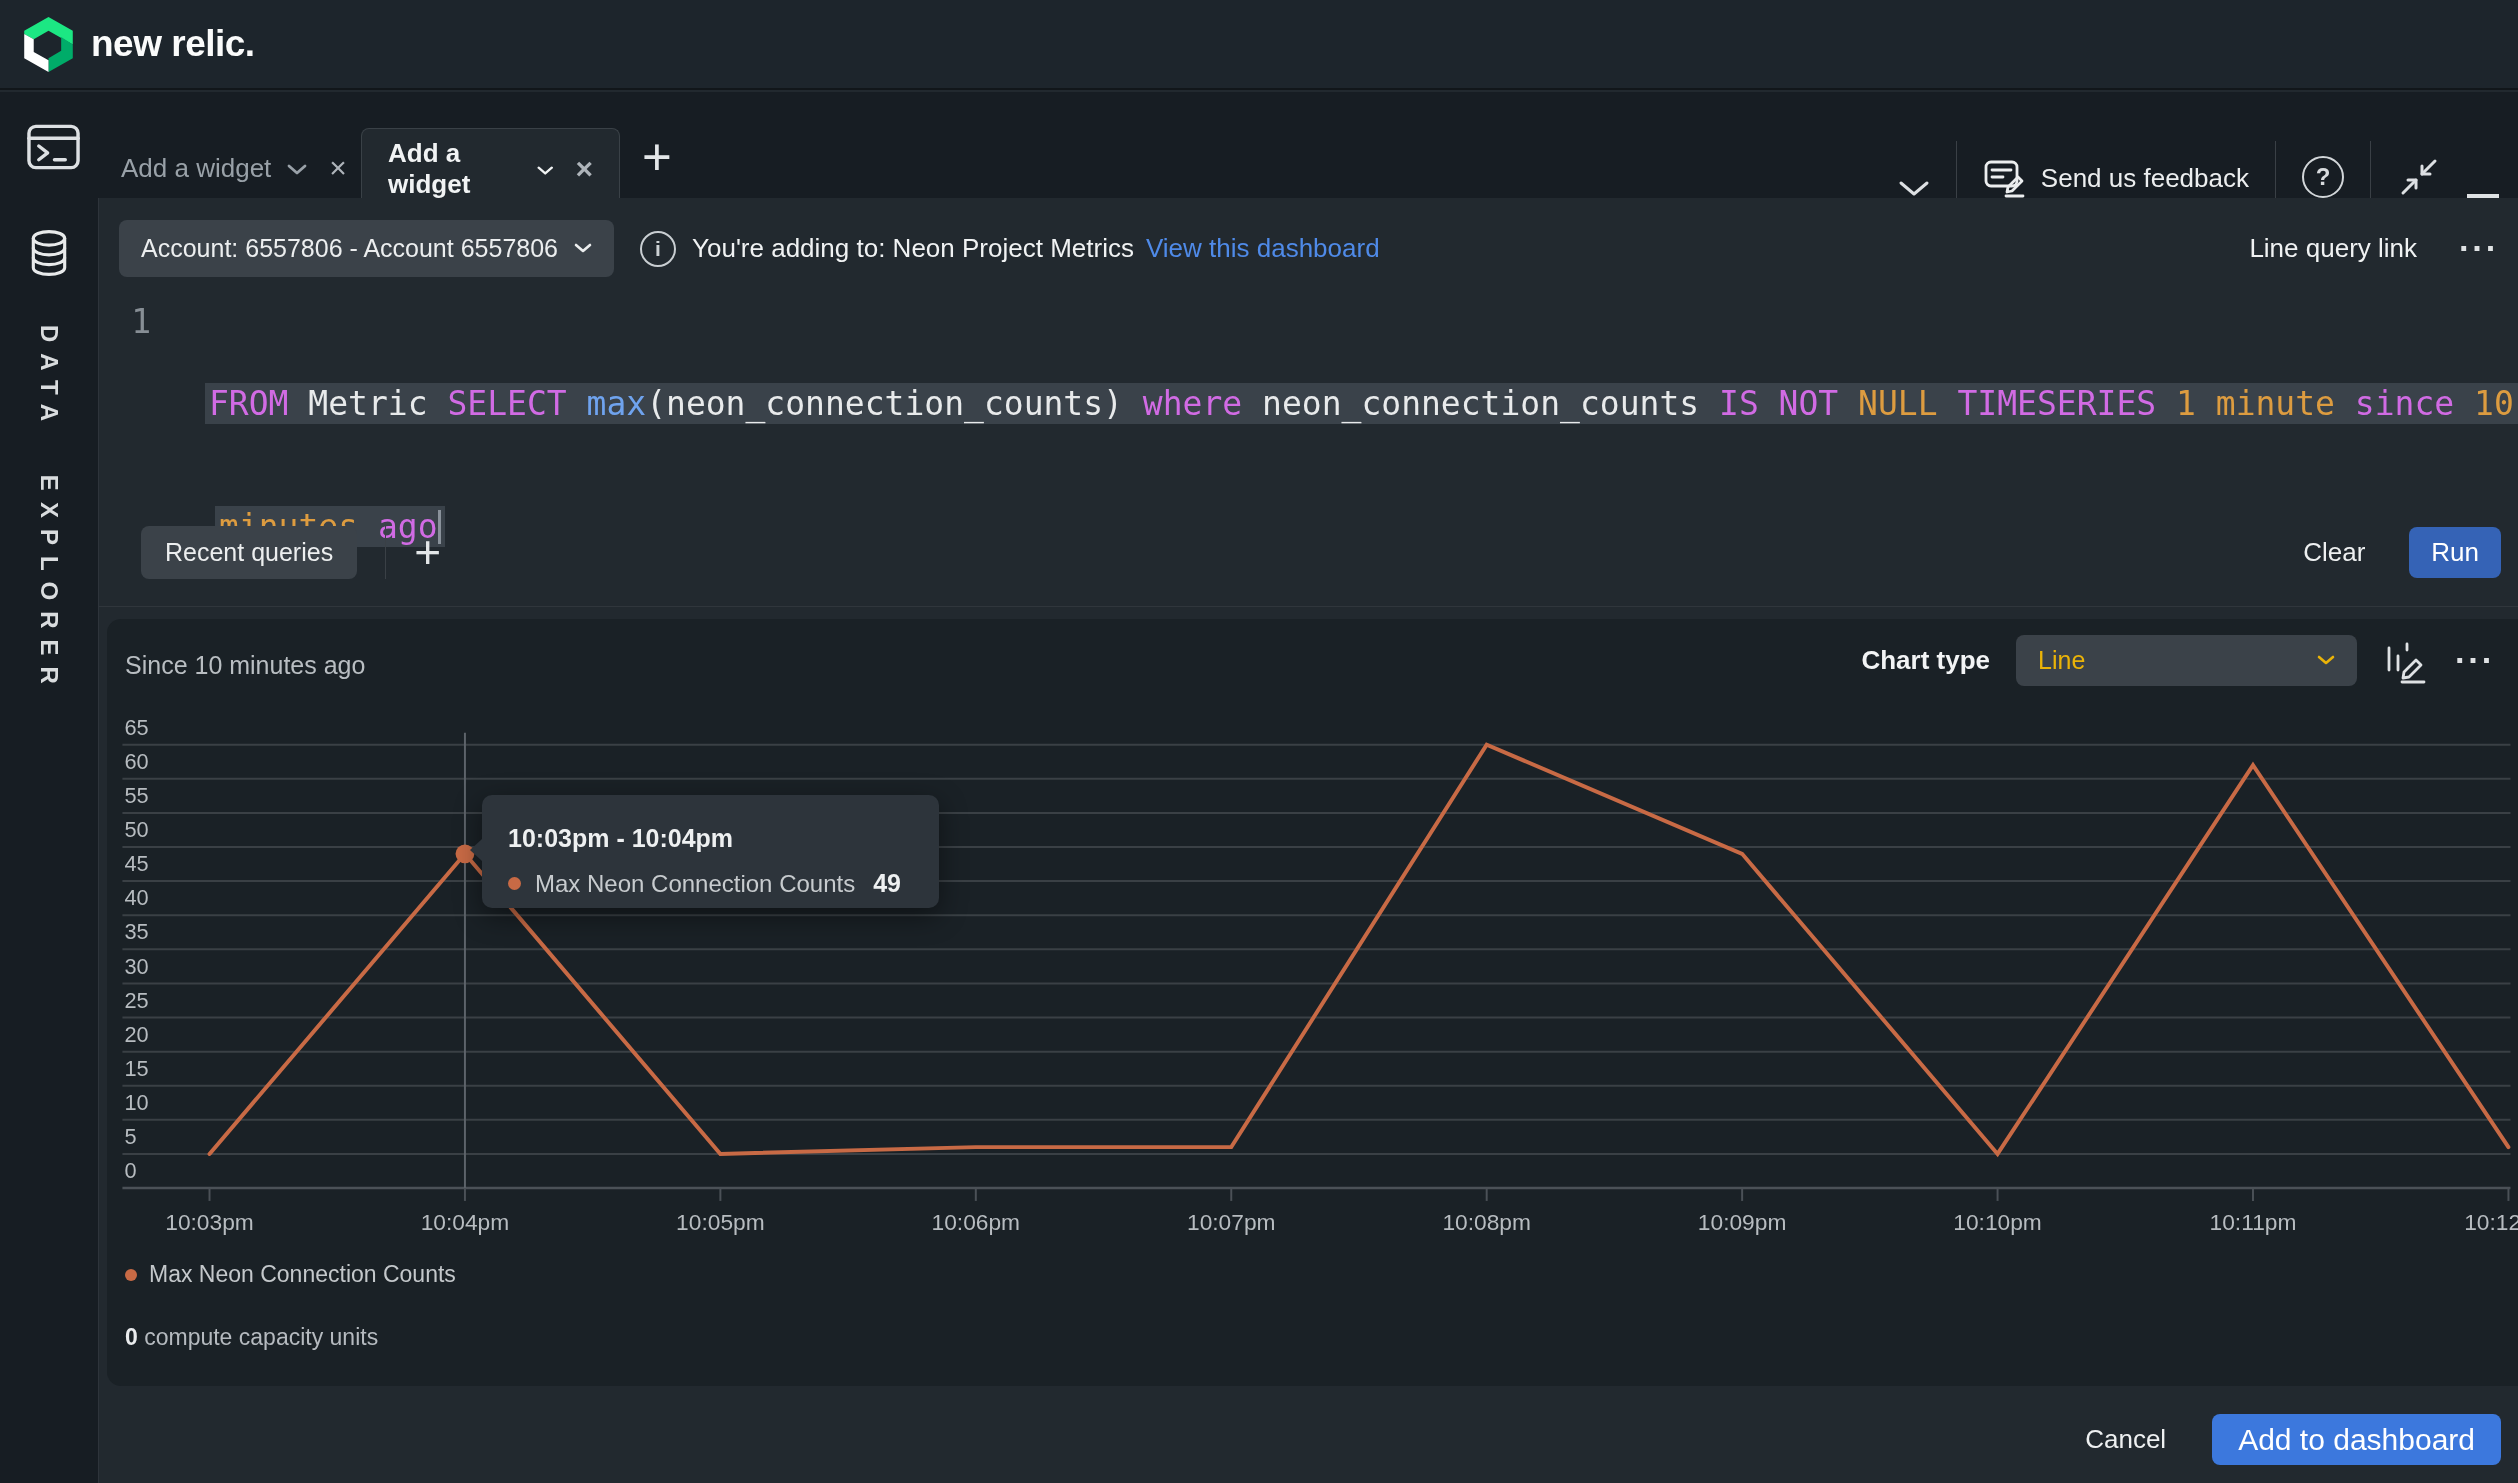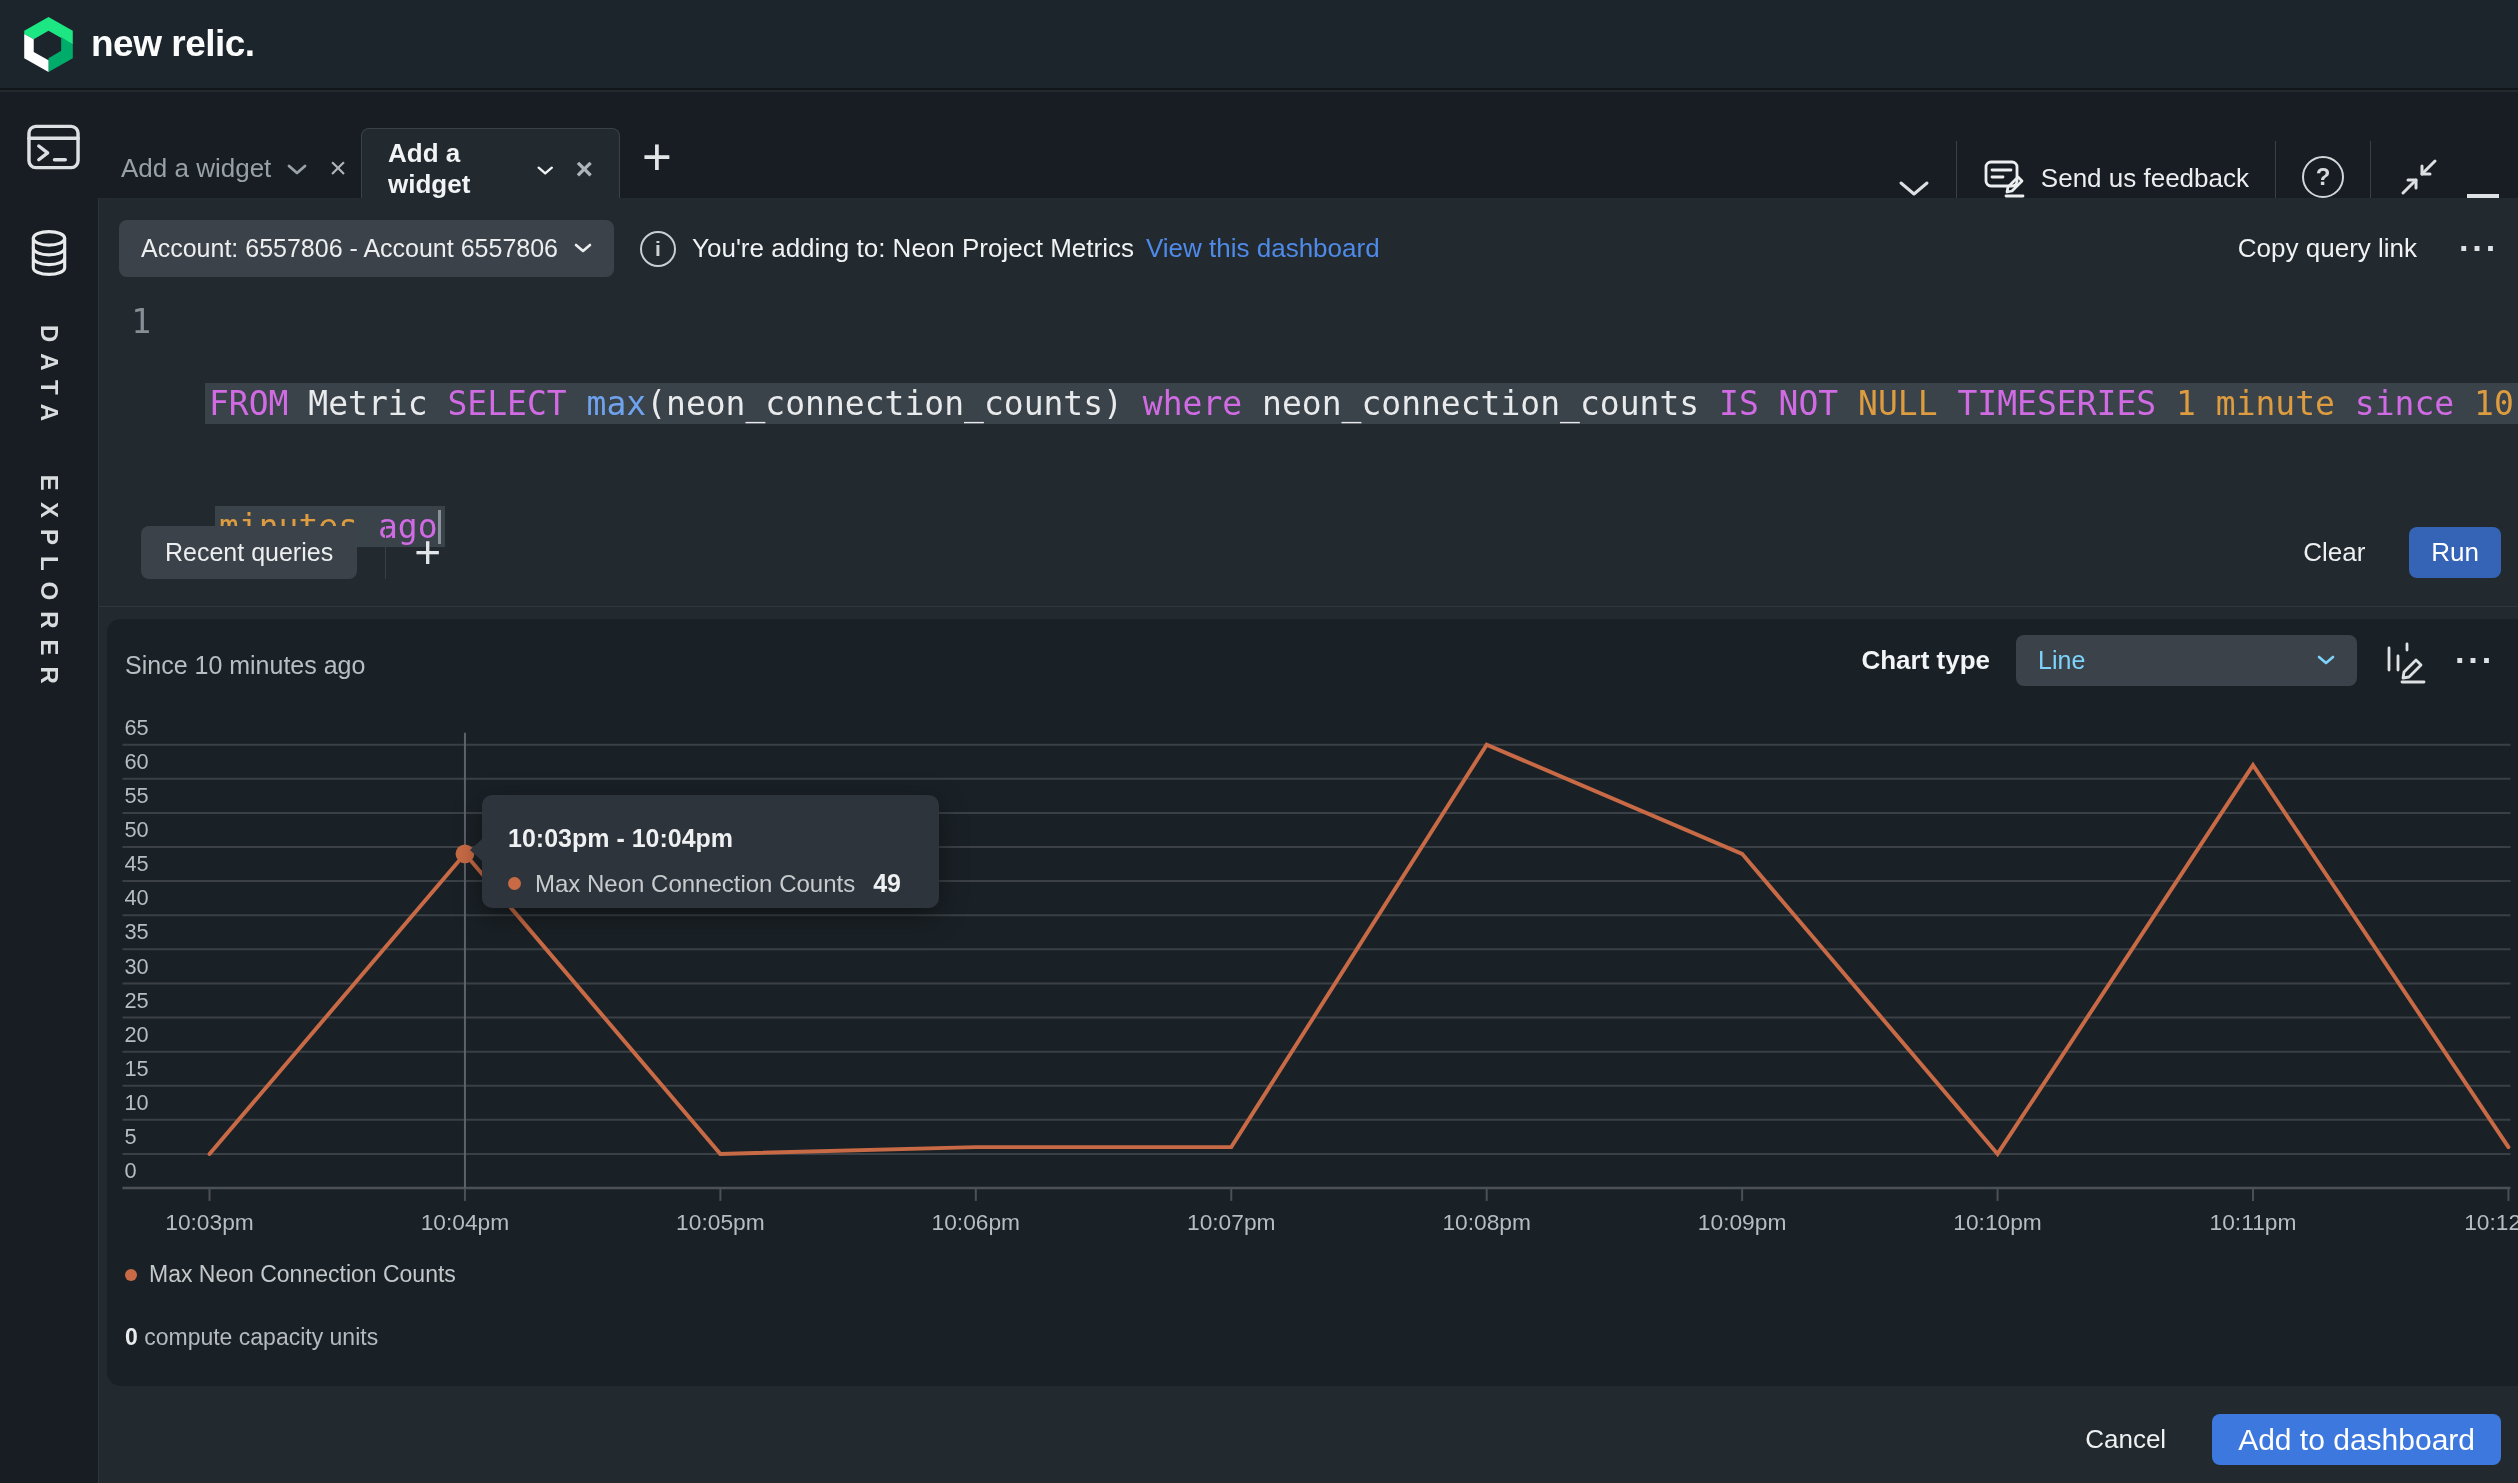--- a/index.html
+++ b/index.html
@@ -62,21 +62,21 @@
   #clear-btn{color:#eef0f1;font-size:26px;cursor:pointer;}
   #run-btn{height:51px;display:flex;align-items:center;border-radius:8px;padding:0 22px;color:#ffffff;font-size:26px;cursor:pointer;}
 
   #content-divider{position:absolute;left:0;top:408px;right:0;height:1px;background:#30363c;}
 
   
   #chart-panel{position:absolute;left:8px;top:421px;width:2412px;height:767px;background:#1a2126;border-radius:14px 0 0 14px;}
   #since-label{position:absolute;left:18px;top:32px;color:#b9bec2;font-size:25px;}
   #chart-controls{position:absolute;right:24px;top:16px;display:flex;align-items:center;gap:26px;}
   #chart-type-label{color:#f2f4f5;font-size:26px;font-weight:bold;}
-  #chart-type-select{width:341px;height:51px;background:#3b4249;border-radius:8px;display:flex;align-items:center;color:#7dd3fc;font-size:25px;padding:0 22px;cursor:pointer;}
+  #chart-type-select{width:341px;height:51px;background:#3b4249;border-radius:8px;display:flex;align-items:center;color:#eab308;font-size:25px;padding:0 22px;cursor:pointer;}
   #chart-type-select .chev{margin-left:auto;}
   #edit-chart-btn,#chart-more{color:#dfe2e4;cursor:pointer;}
   #chart-more{font-size:34px;font-weight:bold;letter-spacing:2px;}
   #chart-svg{position:absolute;left:0;top:0;}
 
   
   #chart-tooltip{position:absolute;left:375px;top:176px;width:457px;height:113px;background:#2d343b;border-radius:10px;box-shadow:0 8px 28px rgba(0,0,0,0.45);padding:29px 26px;}
   #chart-tooltip:before{content:"";position:absolute;left:-12px;top:44px;border-top:11px solid transparent;border-bottom:11px solid transparent;border-right:12px solid #2d343b;}
   #tooltip-title{color:#eef0f1;font-size:25px;font-weight:bold;}
   .tip-row{display:flex;align-items:center;margin-top:16px;}
@@ -183,21 +183,21 @@
   <div id="account-row">
     <div id="account-pill">
       <span>Account: 6557806 - Account 6557806</span>
       <svg class="stroke" width="18" height="11" viewBox="0 0 18 11" stroke-width="2.6">
           <polyline points="2,2 9,8 16,2"></polyline>
         </svg>
     </div>
     <i id="info-icon">i</i>
     <span id="adding-text">You're adding to: Neon Project Metrics</span>
     <a id="dashboard-link" style="color: rgb(79, 138, 232);">View this dashboard</a>
-    <span id="copy-link">Copy query link</span>
+    <span id="copy-link">Line query link</span>
     <span id="query-more">···</span>
   </div>
 
   <div id="query-editor">
     <div id="line-number">1</div>
     <div id="query-lines">
       <div><span id="qline1" class="qline"><span style="color: rgb(209, 107, 228);">FROM</span><span style="color: rgb(232, 234, 235);"> Metric </span><span style="color: rgb(209, 107, 228);">SELECT</span><span style="color: rgb(232, 234, 235);"> </span><span style="color: rgb(111, 163, 238);">max</span><span style="color: rgb(232, 234, 235);">(neon_connection_counts) </span><span style="color: rgb(209, 107, 228);">where</span><span style="color: rgb(232, 234, 235);"> neon_connection_counts </span><span style="color: rgb(209, 107, 228);">IS NOT</span><span style="color: rgb(232, 234, 235);"> </span><span style="color: rgb(221, 156, 64);">NULL</span><span style="color: rgb(232, 234, 235);"> </span><span style="color: rgb(209, 107, 228);">TIMESERIES</span><span style="color: rgb(232, 234, 235);"> </span><span style="color: rgb(221, 156, 64);">1 minute</span><span style="color: rgb(232, 234, 235);"> </span><span style="color: rgb(209, 107, 228);">since</span><span style="color: rgb(232, 234, 235);"> </span><span style="color: rgb(221, 156, 64);">10</span></span></div>
       <div id="qline2-wrap"><span id="qline2" class="qline"><span style="color: rgb(221, 156, 64);">minutes</span><span style="color: rgb(232, 234, 235);"> </span><span style="color: rgb(209, 107, 228);">ago</span><span class="cursor"></span></span></div>
     </div>
   </div>

